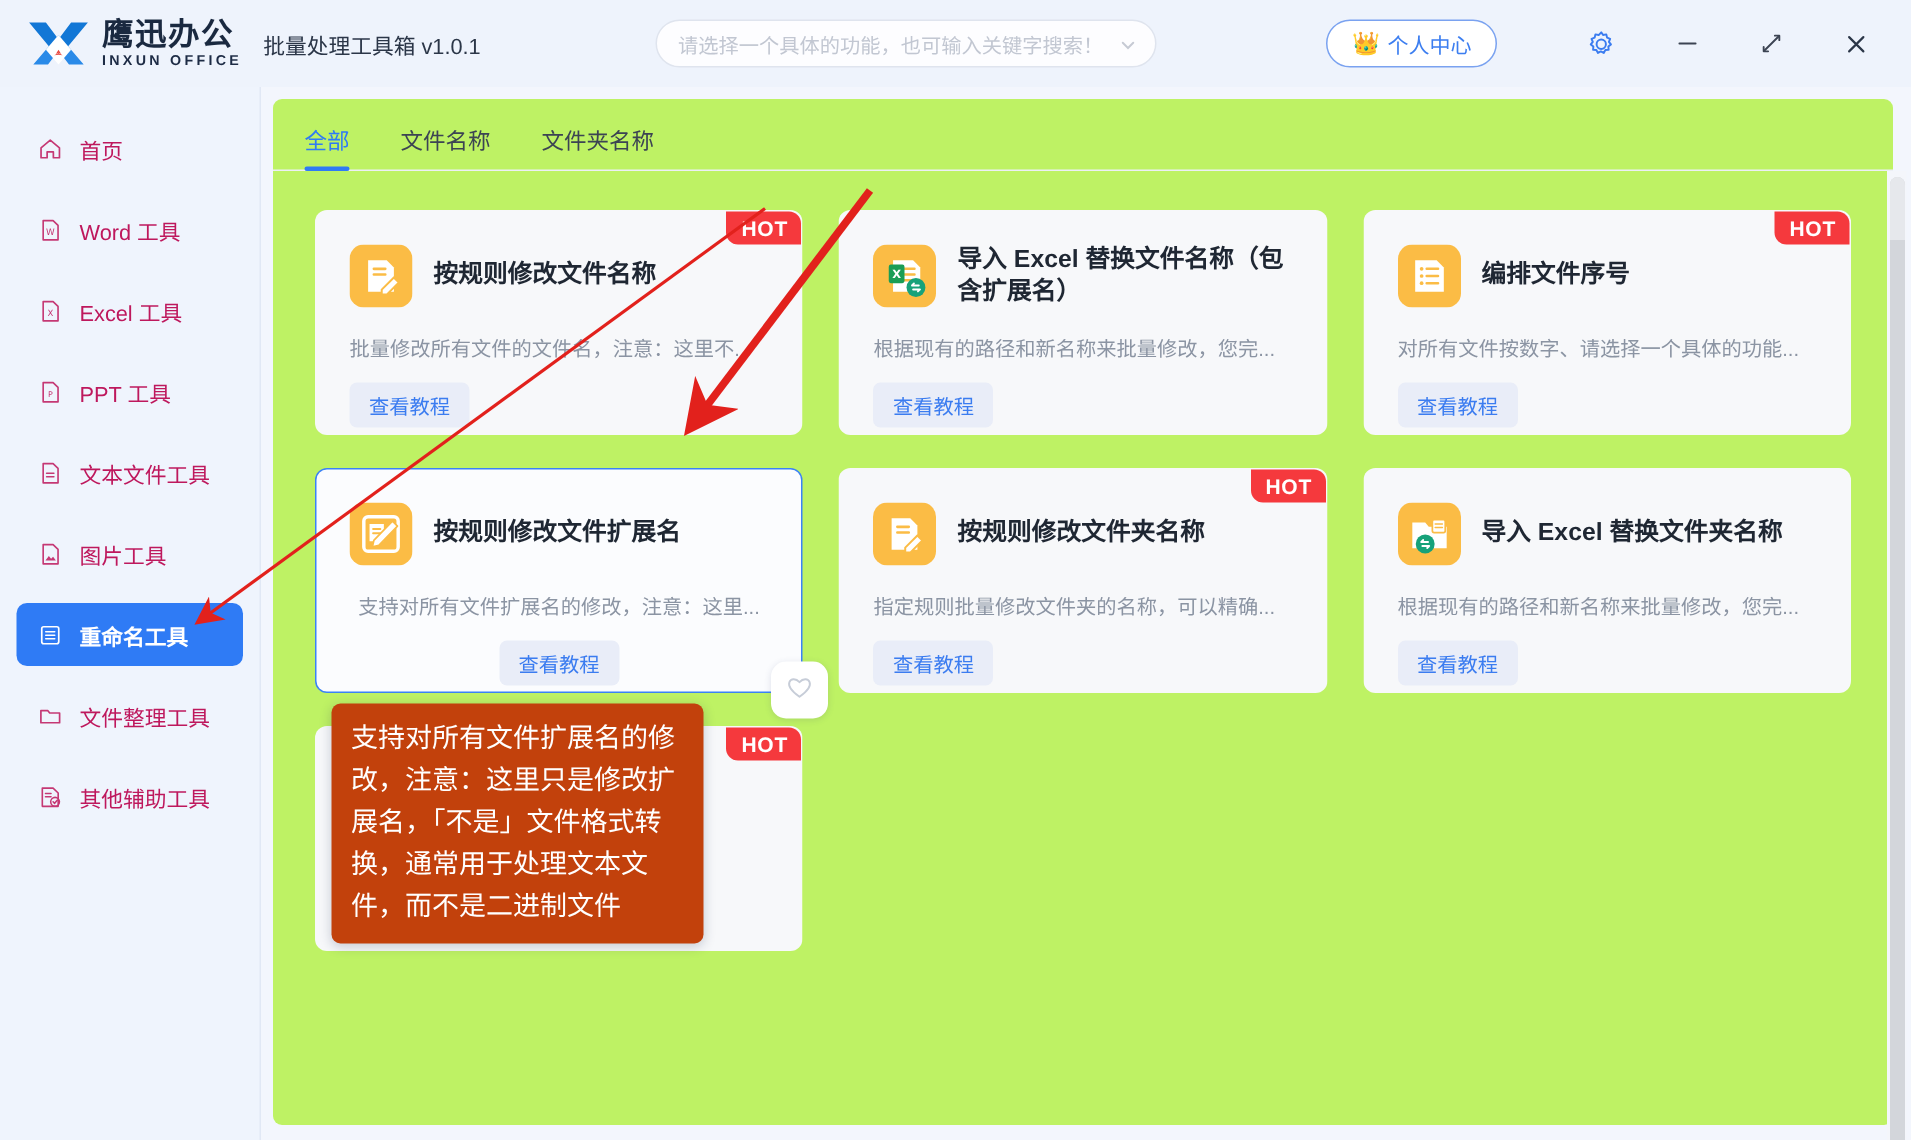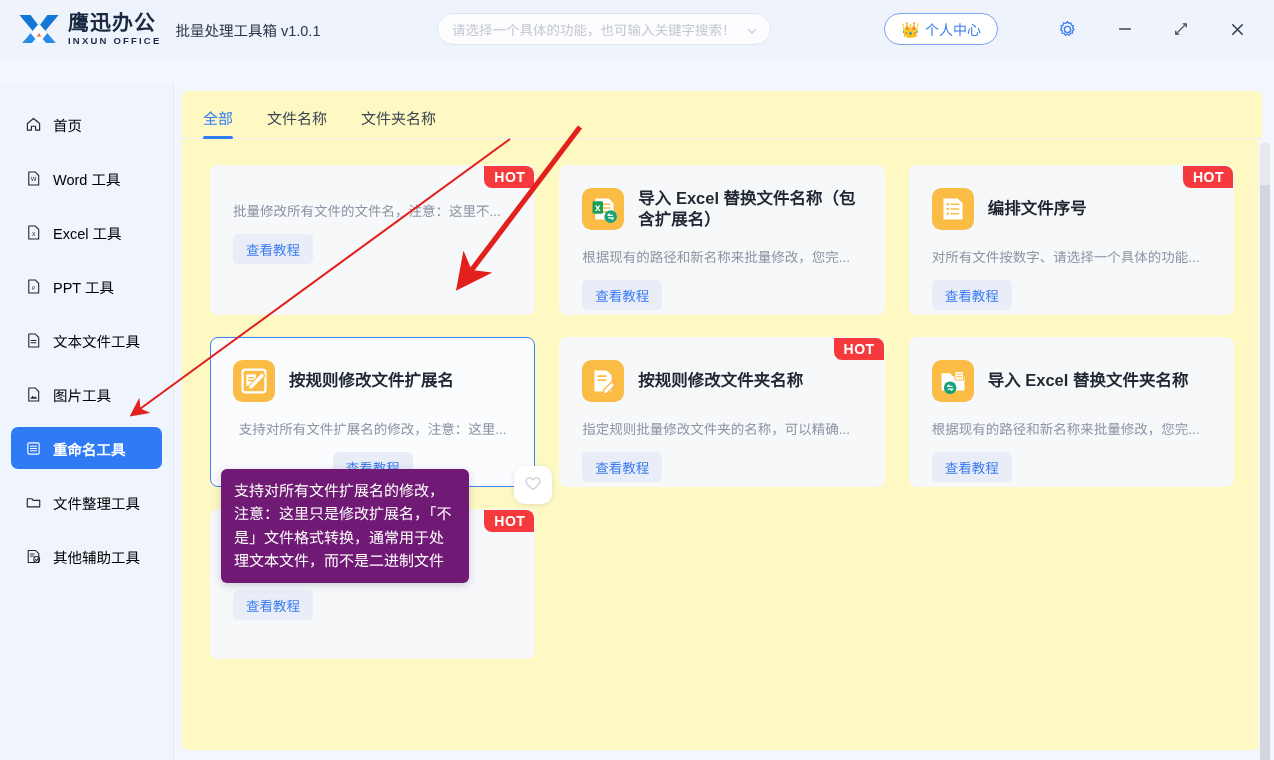--- a/index.html
+++ b/index.html
@@ -7,21 +7,21 @@
   html, body {
     width: 1274px; height: 760px;
     font-family: "Liberation Sans", "DejaVu Sans", sans-serif;
     background: #ffffff;
     overflow: hidden;
   }
   #app {
     position: relative;
     width: 1274px; height: 760px;
     background: #f3f6fd;
-    display: flex; flex-direction: column; gap: 25px;
+    display: flex; flex-direction: column;
   }
 
   
   .titlebar {
     height: 58px; flex: 0 0 58px;
     background: #eef3fc;
     display: flex; align-items: center;
     padding: 0 14px 0 18px;
     position: relative;
     z-index: 5;
@@ -93,33 +93,33 @@
     background: #eff4fd;
     border-right: 1px solid #e1e8f5;
     padding-top: 14px;
     display: flex; flex-direction: column;
   }
   .nav-item {
     height: 42px; margin: 6px 11px;
     border-radius: 7px;
     display: flex; align-items: center;
     padding-left: 14px; gap: 11px;
-    color: #000000; font-size: 14.5px;
+    color: #be185d; font-size: 14.5px;
     cursor: pointer;
   }
   .nav-item .ni-icon { width: 17px; height: 17px; flex: 0 0 17px; opacity: .85; }
   .nav-item.active {
     background: #2f7bf5; color: #ffffff; font-weight: 700;
   }
   .nav-item.active .ni-icon { opacity: 1; }
 
   
   .content {
     flex: 1; min-width: 0;
-    background: #fef9c3;
+    background: #bef264;
     margin: 8px 12px 10px 8px;
     border-radius: 6px;
     position: relative;
     display: flex; flex-direction: column;
     overflow: hidden;
   }
   .tabs {
     height: 48px; flex: 0 0 48px;
     display: flex; align-items: flex-end;
     padding-left: 21px;
@@ -196,25 +196,25 @@
     box-shadow: 0 1px 5px rgba(40,60,110,.14);
     display: flex; align-items: center; justify-content: center;
     cursor: pointer; z-index: 7;
   }
 
   
   .tooltip {
     position: absolute;
     left: 221px; top: 469px;
     width: 248px;
-    background: #701a75;
+    background: #c2410c;
     color: #ffffff;
     border-radius: 6px;
     padding: 10px 13px 11px 13px;
-    font-size: 15px; line-height: 1.55;
+    font-size: 18px; line-height: 1.55;
     z-index: 30;
     box-shadow: 0 2px 8px rgba(30,45,80,.22);
   }
 
   
   .annot {
     position: absolute; left: 0; top: 0;
     width: 1274px; height: 760px;
     pointer-events: none; z-index: 40;
   }
@@ -406,20 +406,31 @@
         <div class="tab active">全部</div>
         <div class="tab">文件名称</div>
         <div class="tab">文件夹名称</div>
       </div>
 
       <div class="cards-scroll">
         <div class="card-grid">
 
           <div class="card">
             <div class="hot-badge">HOT</div>
+            <div class="card-head">
+              <span class="card-icon">
+                <svg viewBox="0 0 44 44" width="42" height="42">
+                  <rect x="0" y="0" width="44" height="44" rx="10" fill="#fbbc45"></rect>
+                  <path d="M13 11 H26 L31 16 V33 H13 Z" fill="#ffffff"></path>
+                  <path d="M17 17 H25 M17 21 H25" stroke="#fbbc45" stroke-width="1.8" stroke-linecap="round"></path>
+                  <path d="M31 23 L34.5 26.5 L26 35 H22.5 V31.5 Z" fill="#ffffff" stroke="#fbbc45" stroke-width="1.4" stroke-linejoin="round"></path>
+                </svg>
+              </span>
+              <div class="card-title">按规则修改文件名称</div>
+            </div>
             <div class="card-desc">批量修改所有文件的文件名，注意：这里不...</div>
             <div class="tut-btn">查看教程</div>
           </div>
 
           <div class="card">
             <div class="card-head">
               <span class="card-icon">
                 <svg viewBox="0 0 44 44" width="42" height="42">
                   <rect x="0" y="0" width="44" height="44" rx="10" fill="#fbbc45"></rect>
                   <path d="M14 11 H28 L33 16 V33 H14 Z" fill="#ffffff"></path>

